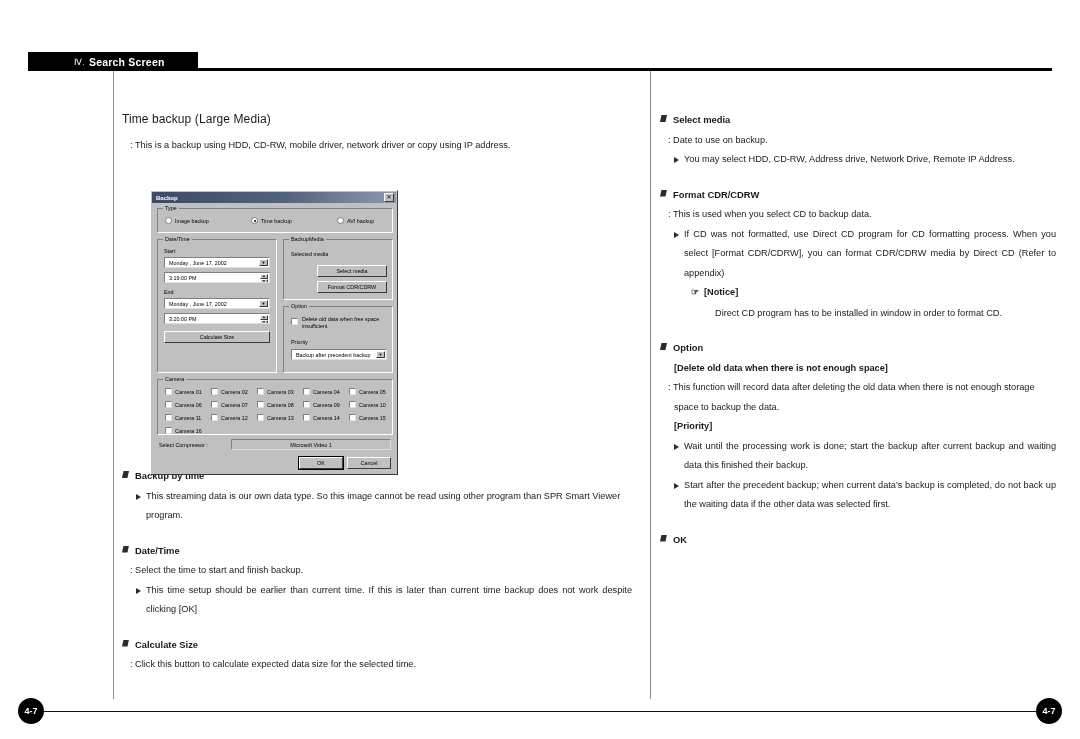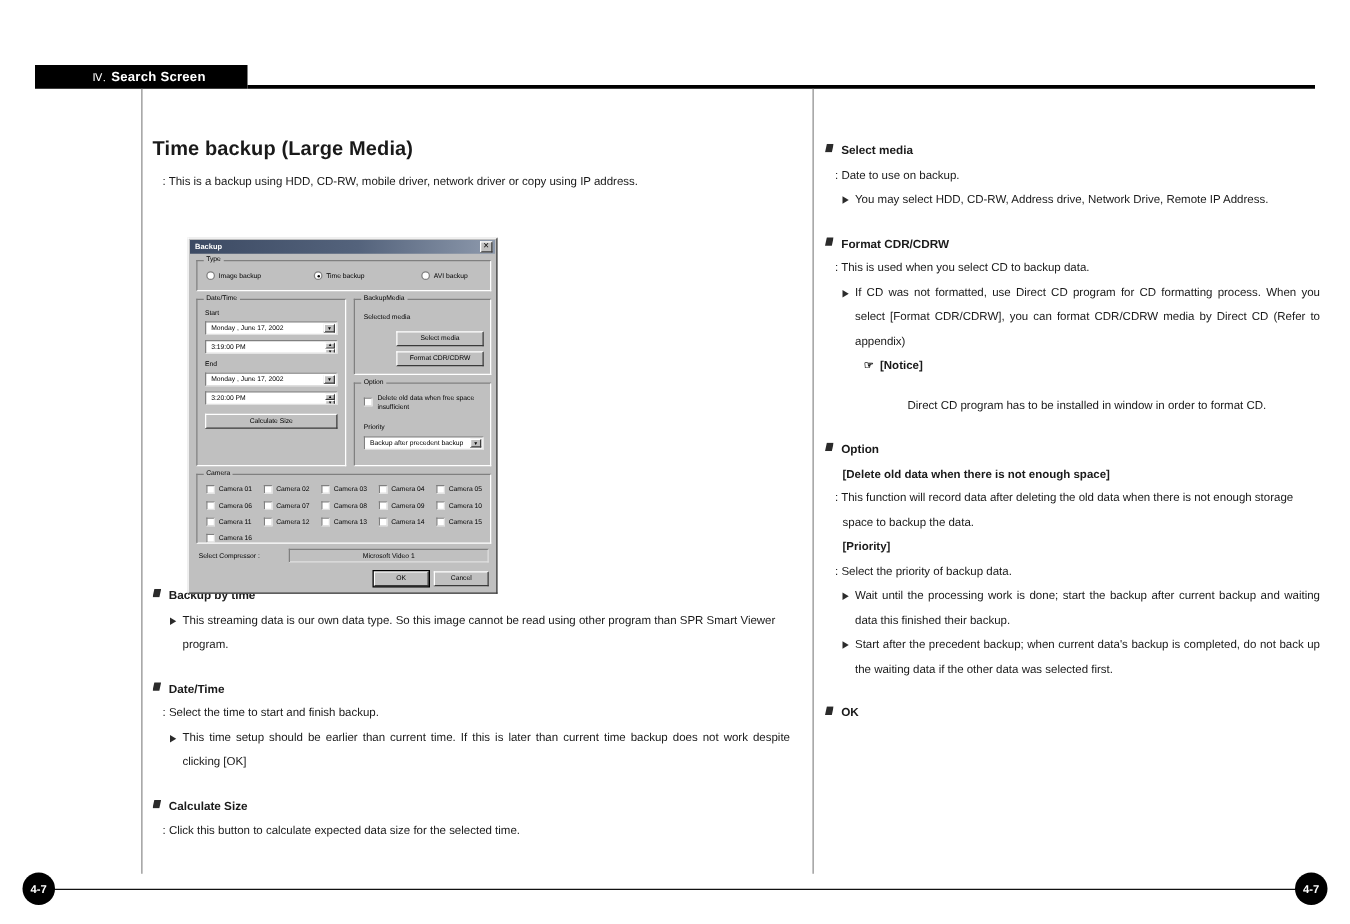--- a/index.html
+++ b/index.html
@@ -79,22 +79,22 @@
   .col {
     position: absolute;
     top: 110px;
     font-size: 9.2px;
     line-height: 19.5px;
   }
   .col-left  { left: 122px; width: 510px; }
   .col-right { left: 660px; width: 396px; }
 
   h1.page-title {
-    font-size: 16px;
-    font-weight: bold;
+    font-size: 12px;
+    font-weight: normal;
     margin: 0 0 6px 0;
     letter-spacing: .1px;
   }
 
   
   .sec-head {
     position: relative;
     font-weight: bold;
     font-size: 9.4px;
     padding-left: 13px;
@@ -139,21 +139,21 @@
     position: relative;
     padding-left: 44px;
     font-weight: bold;
     margin: 0;
   }
   .hand-icon {
     position: absolute;
     left: 31px; top: 0;
     font-size: 9px;
   }
-  .notice-body { padding-left: 54px; margin: 12px; }
+  .notice-body { padding-left: 54px; margin: 1px; }
 
   .bracket-head {
     padding-left: 14px;
     font-weight: bold;
     margin: 0;
   }
 
   
   .dialog {
     position: absolute;
@@ -540,21 +540,20 @@
   </p>
   <p class="notice-body">Direct CD program has to be installed in  window in order to format CD.</p>
 
   <div class="sec-head">
     <span class="flag-icon"></span>
     <span>Option</span>
   </div>
   <p class="bracket-head">[Delete old data when there is not enough space]</p>
   <p class="colon-line">: This function will record data after deleting the old data when there is not enough storage space to backup the data.</p>
   <p class="bracket-head">[Priority]</p>
-  <p class="colon-line">: Select the priority of backup data.</p>
   <p class="tri-line justify">
     <span class="tri-icon"></span>
     <span>Wait until the processing work is done; start the backup after current backup and waiting data this finished their backup.</span>
   </p>
   <p class="tri-line justify">
     <span class="tri-icon"></span>
     <span>Start after the precedent backup; when current data's backup is completed, do not back up the waiting data if the other data was selected first.</span>
   </p>
 
   <div class="sec-head">

